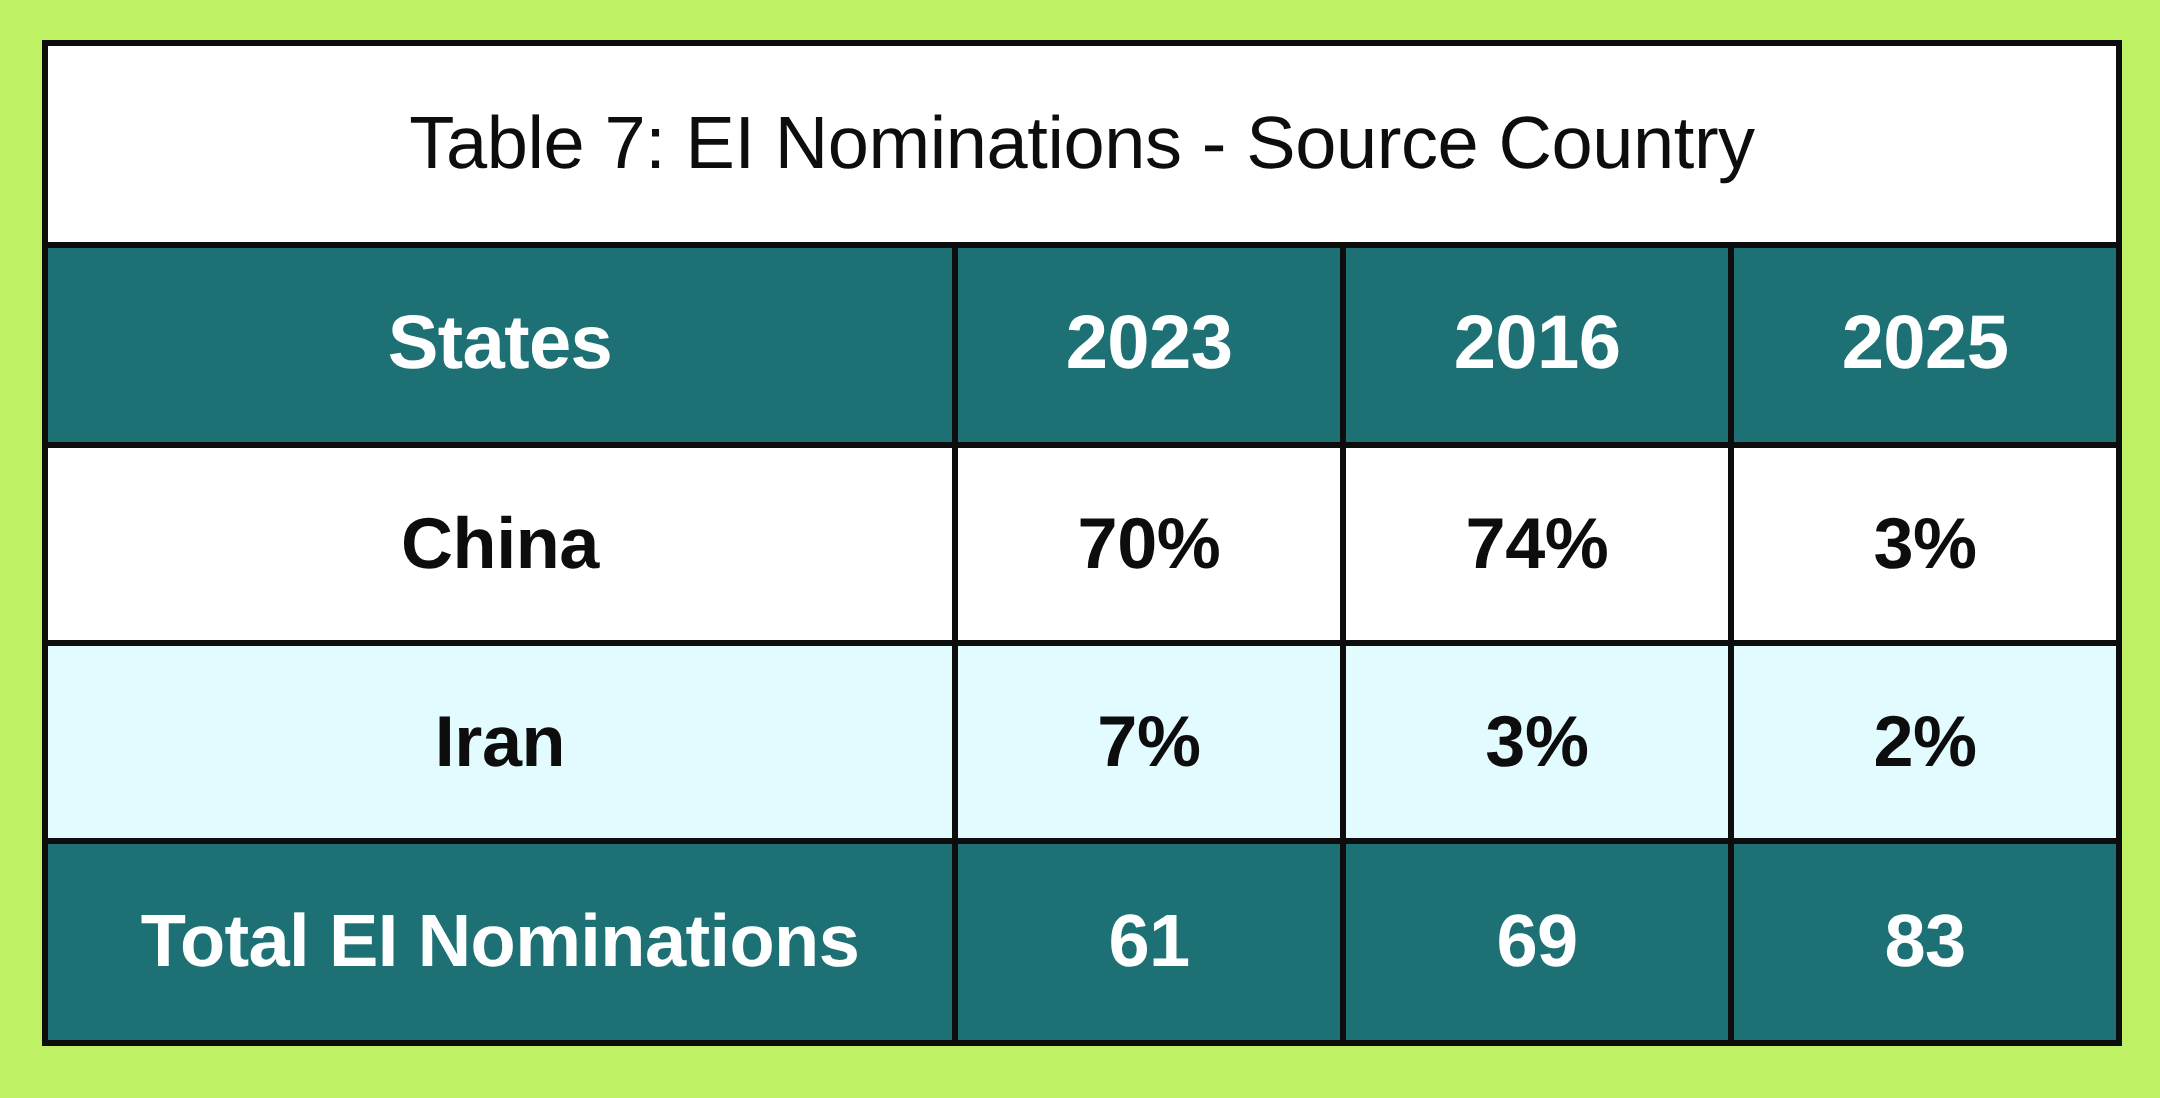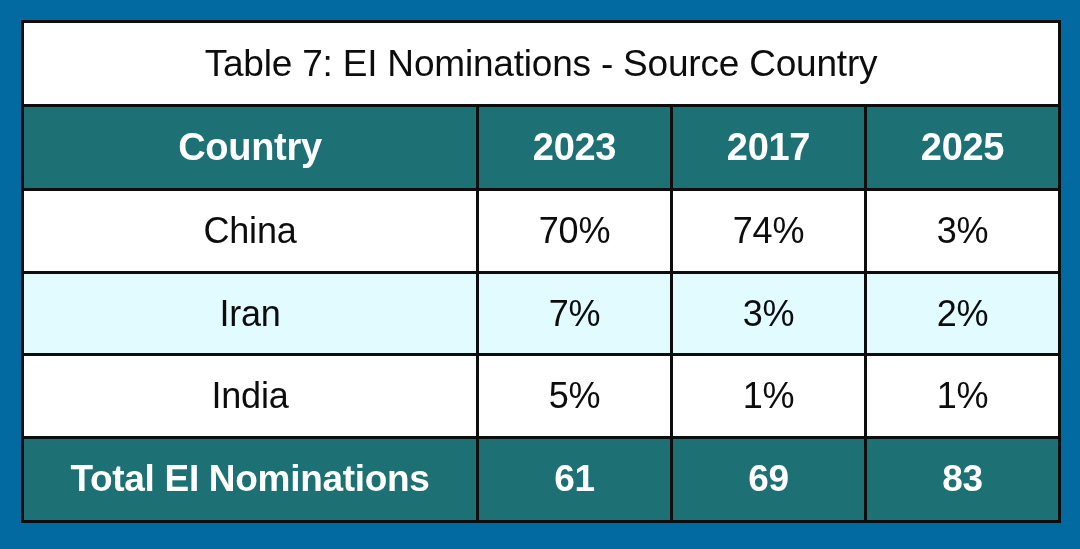--- a/index.html
+++ b/index.html
@@ -11,21 +11,21 @@
     width: 1080px;
     height: 549px;
     font-family: "Liberation Sans", sans-serif;
     overflow: hidden;
   }
 
   #page-root {
     position: relative;
     width: 1080px;
     height: 549px;
-    background: #0369a1;
+    background: #bef264;
   }
 
   .table-wrap {
     position: absolute;
     left: 21px;
     top: 20px;
     width: 1039px;
     height: 503px;
     box-sizing: border-box;
   }
@@ -66,21 +66,21 @@
     color: #ffffff;
     font-size: 38px;
     font-weight: 700;
     letter-spacing: -0.3px;
     height: 57px;
   }
 
   
   tr.body-row td {
     font-size: 36px;
-    font-weight: 400;
+    font-weight: 700;
     height: 56px;
     letter-spacing: -0.2px;
   }
   tr.body-row.odd-row td { background: #ffffff; }
   tr.body-row.even-row td { background: #e2fbff; }
 
   
   tr.total-row td {
     background: #1d7174;
     color: #ffffff;
@@ -106,46 +106,40 @@
         <col class="col-year">
         <col class="col-year">
       </colgroup>
       <tbody>
 
         <tr class="title-row">
           <td class="title-cell" colspan="4">Table 7: EI Nominations - Source Country</td>
         </tr>
 
         <tr class="header-row">
-          <td>Country</td>
+          <td>States</td>
           <td>2023</td>
-          <td>2017</td>
+          <td>2016</td>
           <td>2025</td>
         </tr>
 
         <tr class="body-row odd-row">
           <td>China</td>
           <td>70%</td>
           <td>74%</td>
           <td>3%</td>
         </tr>
 
         <tr class="body-row even-row">
           <td>Iran</td>
           <td>7%</td>
           <td>3%</td>
           <td>2%</td>
         </tr>
 
-        <tr class="body-row odd-row">
-          <td>India</td>
-          <td>5%</td>
-          <td>1%</td>
-          <td>1%</td>
-        </tr>
 
 
 
 
         <tr class="total-row">
           <td>Total EI Nominations</td>
           <td>61</td>
           <td>69</td>
           <td>83</td>
         </tr>

